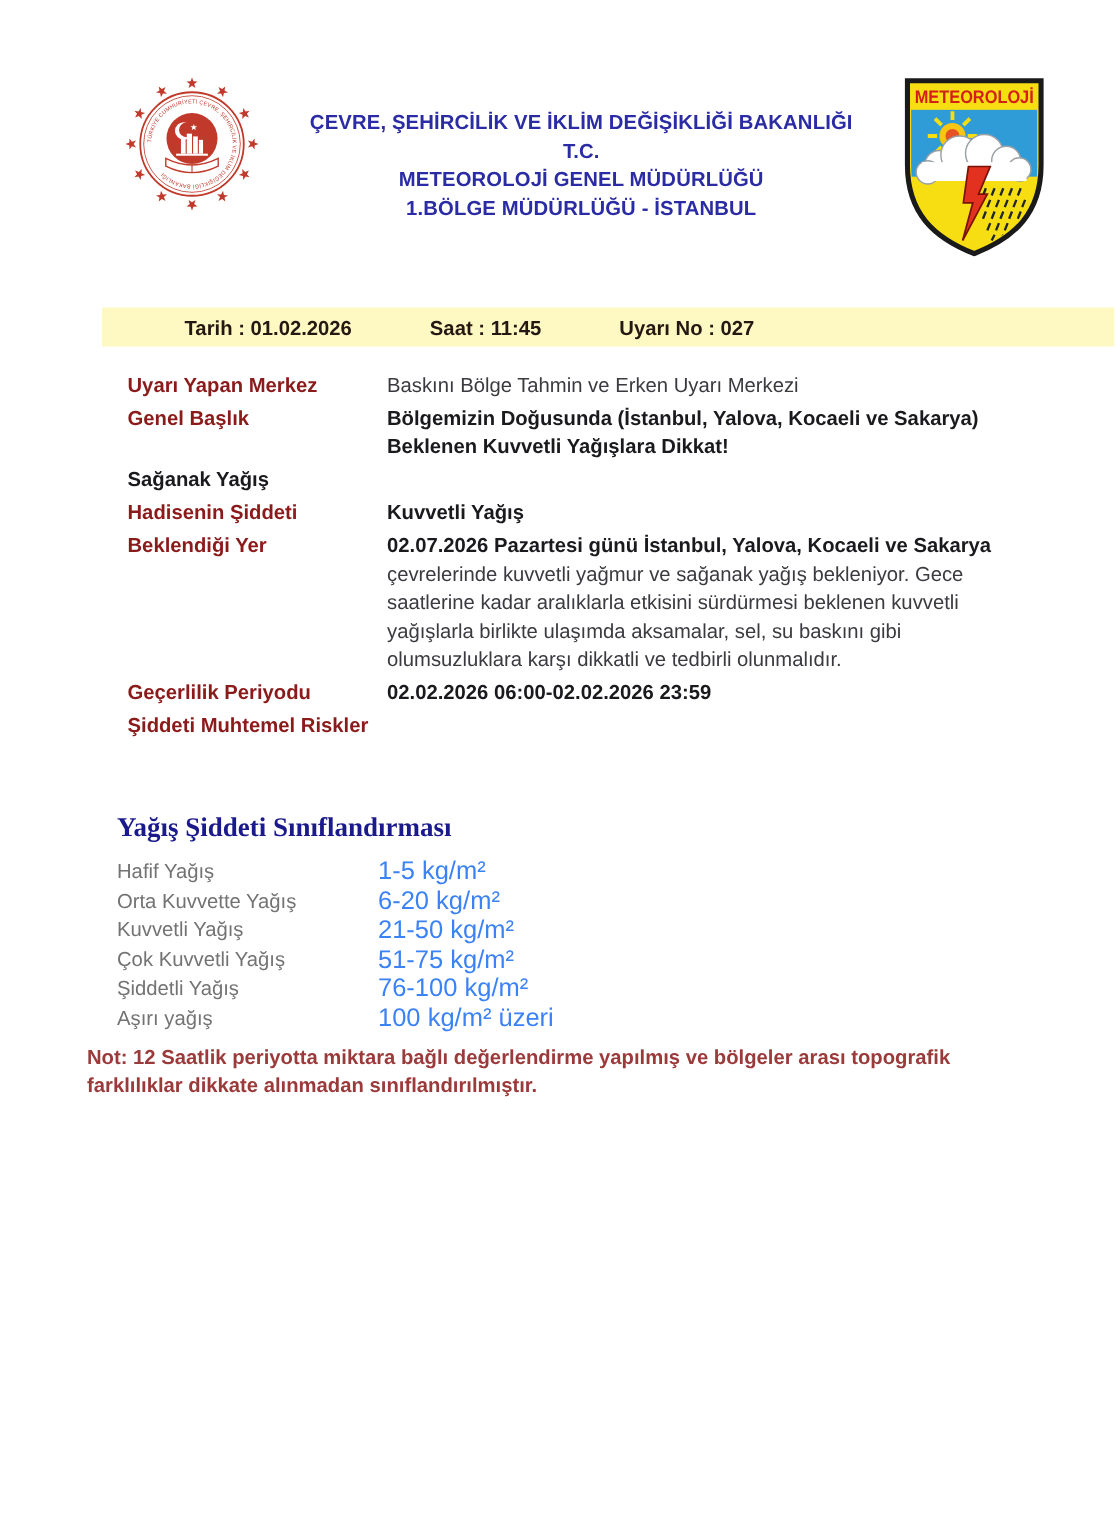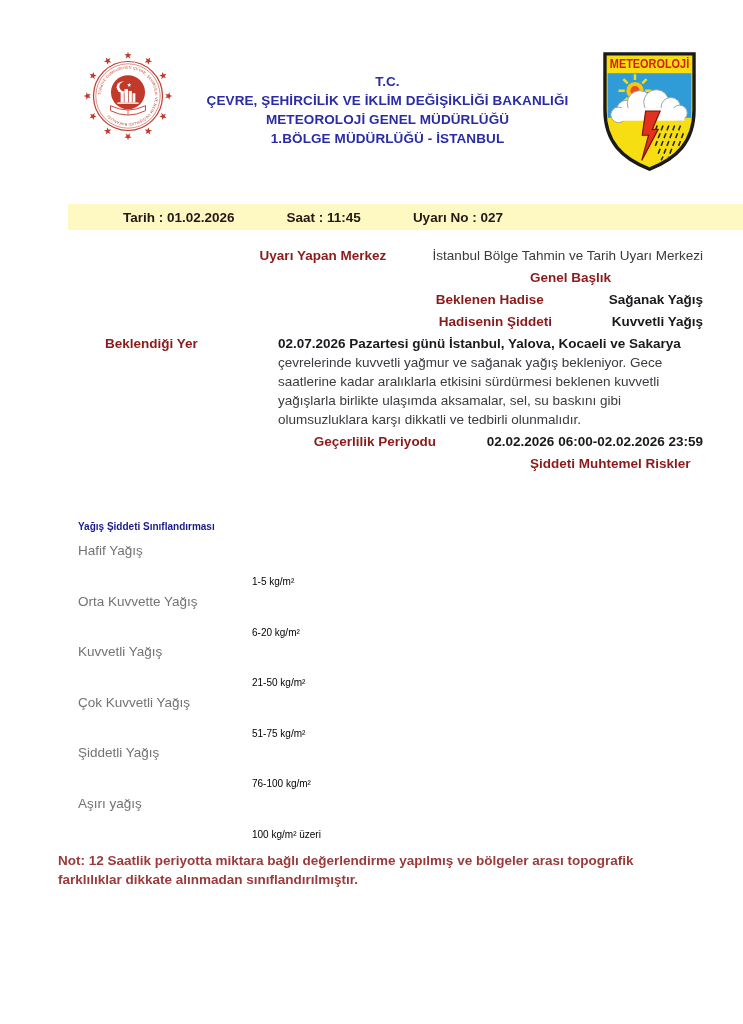--- a/index.html
+++ b/index.html
@@ -18,36 +18,36 @@
   }
   .shield-wrap { width:97px; flex:0 0 auto; }
   
   .info-bar {
     margin:28px 0 0 68px; width:683px; height:26px; background:#fef9c3;
     display:flex; align-items:center; padding-left:55px; gap:52px;
     font-weight:bold; font-size:13.5px; color:#231812;
   }
   
   .details { margin:16px 40px 0 85px; }
-  .d-row { display:flex; align-items:flex-start; margin-bottom:3px;justify-content:flex-end; }
+  .d-row { display:flex; align-items:flex-start; margin-bottom:3px; }
   .d-label {
     flex:0 0 173px; color:#8B1A1A; font-weight:bold; font-size:13.5px;
     line-height:19px; padding-right:8px;
   }
   .d-value {
     flex:0 0 auto; max-width:425px; font-size:13.5px; line-height:19px;
     color:#3A3A40;
   }
   .v-bold { color:#1A1A1E; font-weight:bold; }
   
   .classif { margin:48px 40px 0 78px; }
-  .c-title { color:#1A1A8C; font-weight:bold; font-size:10px; margin-bottom:9px; }
+  .c-title { color:#1A1A8C; font-weight:bold; font-size:18px; margin-bottom:9px;font-family:Liberation Serif, serif; }
   .c-row { display:flex; line-height:19.5px; }
   .c-label { flex:0 0 174px; color:#737373; font-size:13.5px; }
-  .c-value { color:#000000; font-size:10px;margin-top:31px; }
+  .c-value { color:#3b82f6; font-size:17px; }
   .note {
     margin:7px 38px 0 58px; max-width:640px; color:#9B3A3A;
     font-size:13.5px; line-height:19px;font-weight:bold;
   }
 </style>
 </head>
 <body>
 
 <div class="page">
 
@@ -88,22 +88,22 @@
           <rect x="50.8" y="44.5" width="3.4" height="12.5"></rect>
           <rect x="55" y="47" width="3" height="10"></rect>
           <rect x="38.5" y="57" width="23" height="1.5"></rect>
         </g>
         <path d="M31,60.5 Q50,70 69,60.5 L69,66 Q50,75.5 31,66 Z" fill="#fff" stroke="#C0392B" stroke-width="1"></path>
         <line x1="50" y1="65" x2="50" y2="70.5" stroke="#C0392B" stroke-width="0.8"></line>
       </svg>
     </div>
 
     <div class="header-center">
+      <div>ÇEVRE, ŞEHİRCİLİK VE İKLİM DEĞİŞİKLİĞİ BAKANLIĞI</div>
       <div>T.C.</div>
-      <div>ÇEVRE, ŞEHİRCİLİK VE İKLİM DEĞİŞİKLİĞİ BAKANLIĞI</div>
       <div>METEOROLOJİ GENEL MÜDÜRLÜĞÜ</div>
       <div>1.BÖLGE MÜDÜRLÜĞÜ - İSTANBUL</div>
     </div>
 
     <div class="shield-wrap">
       <svg viewBox="0 0 100 126" width="97" height="122">
         <defs>
           <clipPath id="shclip">
             <path d="M6.5,6.5 H93.5 V62 C93.5,94 77,110 50,120 C23,110 6.5,94 6.5,62 Z"></path>
           </clipPath>
@@ -142,29 +142,29 @@
   <div class="info-bar">
     <span>Tarih : 01.02.2026</span>
     <span>Saat : 11:45</span>
     <span>Uyarı No : 027</span>
   </div>
 
   <div class="details">
 
     <div class="d-row">
       <div class="d-label">Uyarı Yapan Merkez</div>
-      <div class="d-value">İstanbul Bölge Tahmin ve Tarih Uyarı Merkezi</div>
+      <div class="d-value">Baskını Bölge Tahmin ve Erken Uyarı Merkezi</div>
     </div>
 
     <div class="d-row">
       <div class="d-label">Genel Başlık</div>
-    </div>
-
-    <div class="d-row">
-      <div class="d-label">Beklenen Hadise</div>
+      <div class="d-value v-bold">Bölgemizin Doğusunda (İstanbul, Yalova, Kocaeli ve Sakarya) Beklenen Kuvvetli Yağışlara Dikkat!</div>
+    </div>
+
+    <div class="d-row">
       <div class="d-value v-bold">Sağanak Yağış</div>
     </div>
 
     <div class="d-row">
       <div class="d-label">Hadisenin Şiddeti</div>
       <div class="d-value v-bold">Kuvvetli Yağış</div>
     </div>
 
     <div class="d-row">
       <div class="d-label">Beklendiği Yer</div>

